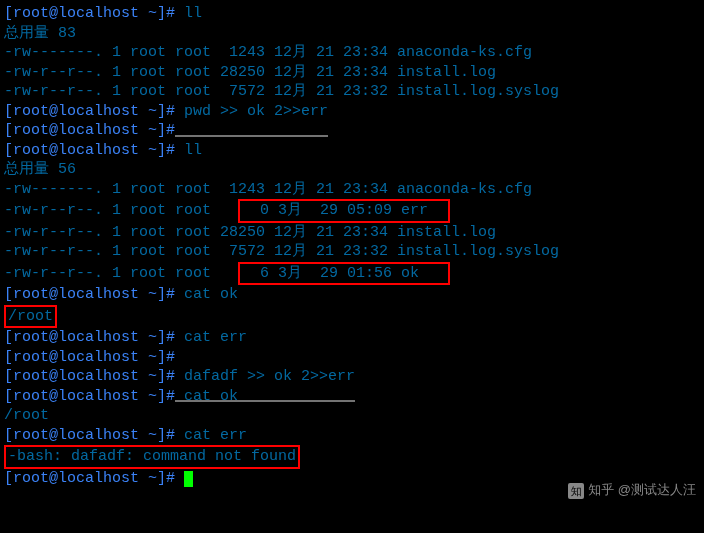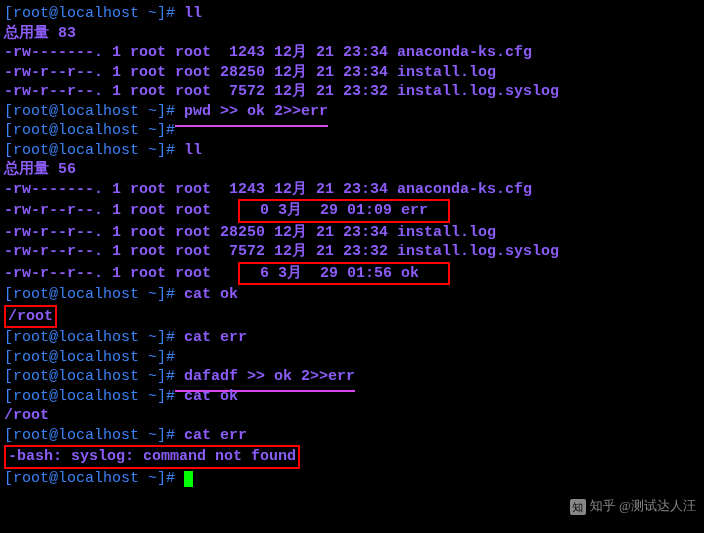--- a/index.html
+++ b/index.html
@@ -12,44 +12,44 @@
     color: #fff;
     width: 704px;
     height: 533px;
     box-sizing: border-box;
     position: relative;
     overflow: hidden;
   }
   .line {
     white-space: pre;
   }
-  .white { color: #8b5cf6; font-weight: bold; }
+  .white { color: #0369a1; }
   .cyan { color: #3b82f6; }
   .cursor {
     display: inline-block;
     width: 9px;
     height: 16px;
     background: #00ff00;
     vertical-align: text-bottom;
   }
   .underline-cyan {
-    border-bottom: 2px solid #d946ef;
-    padding-bottom: 5px;
+    border-bottom: 2px solid #737373;
+    padding-bottom: 15px;
   }
   .box-red {
     border: 2px solid #ff0000;
     display: inline-block;
     padding: 0 2px;
   }
   .watermark {
     position: absolute;
     right: 8px;
-    bottom: 18px;
+    bottom: 34px;
     color: #888;
-    font-family: Liberation Serif, serif;
+    font-family: Liberation Sans, sans-serif;
     font-size: 13px;
   }
   .zh-icon {
     display: inline-block;
     width: 16px;
     height: 16px;
     background: #888;
     color: #000;
     font-size: 11px;
     text-align: center;
@@ -65,30 +65,30 @@
 <div class="line"><span class="cyan">[root@localhost ~]#</span><span class="white"> ll</span></div>
 <div class="line white">总用量 83</div>
 <div class="line white">-rw-------. 1 root root  1243 12月 21 23:34 anaconda-ks.cfg</div>
 <div class="line white">-rw-r--r--. 1 root root 28250 12月 21 23:34 install.log</div>
 <div class="line white">-rw-r--r--. 1 root root  7572 12月 21 23:32 install.log.syslog</div>
 <div class="line"><span class="cyan">[root@localhost ~]#</span><span class="white underline-cyan"> pwd &gt;&gt; ok 2&gt;&gt;err</span></div>
 <div class="line"><span class="cyan">[root@localhost ~]#</span></div>
 <div class="line"><span class="cyan">[root@localhost ~]#</span><span class="white"> ll</span></div>
 <div class="line white">总用量 56</div>
 <div class="line white">-rw-------. 1 root root  1243 12月 21 23:34 anaconda-ks.cfg</div>
-<div class="line"><span class="white">-rw-r--r--. 1 root root   </span><span class="white box-red">  0 3月  29 01:09 err  </span></div>
+<div class="line"><span class="white">-rw-r--r--. 1 root root   </span><span class="white box-red">  0 3月  29 05:09 err  </span></div>
 <div class="line white">-rw-r--r--. 1 root root 28250 12月 21 23:34 install.log</div>
 <div class="line white">-rw-r--r--. 1 root root  7572 12月 21 23:32 install.log.syslog</div>
 <div class="line"><span class="white">-rw-r--r--. 1 root root   </span><span class="white box-red">  6 3月  29 01:56 ok   </span></div>
 <div class="line"><span class="cyan">[root@localhost ~]#</span><span class="white"> cat ok</span></div>
 <div class="line"><span class="white box-red">/root</span></div>
 <div class="line"><span class="cyan">[root@localhost ~]#</span><span class="white"> cat err</span></div>
 <div class="line"><span class="cyan">[root@localhost ~]#</span></div>
 <div class="line"><span class="cyan">[root@localhost ~]#</span><span class="white underline-cyan"> dafadf &gt;&gt; ok 2&gt;&gt;err</span></div>
 <div class="line"><span class="cyan">[root@localhost ~]#</span><span class="white"> cat ok</span></div>
 <div class="line white">/root</div>
 <div class="line"><span class="cyan">[root@localhost ~]#</span><span class="white"> cat err</span></div>
-<div class="line"><span class="white box-red">-bash: syslog: command not found</span></div>
+<div class="line"><span class="white box-red">-bash: dafadf: command not found</span></div>
 <div class="line"><span class="cyan">[root@localhost ~]#</span><span class="white"> </span><span class="cursor"></span></div>
 
 <div class="watermark">
   <span class="zh-icon">知</span><span>知乎 @测试达人汪</span>
 </div>
 
 </body></html>

